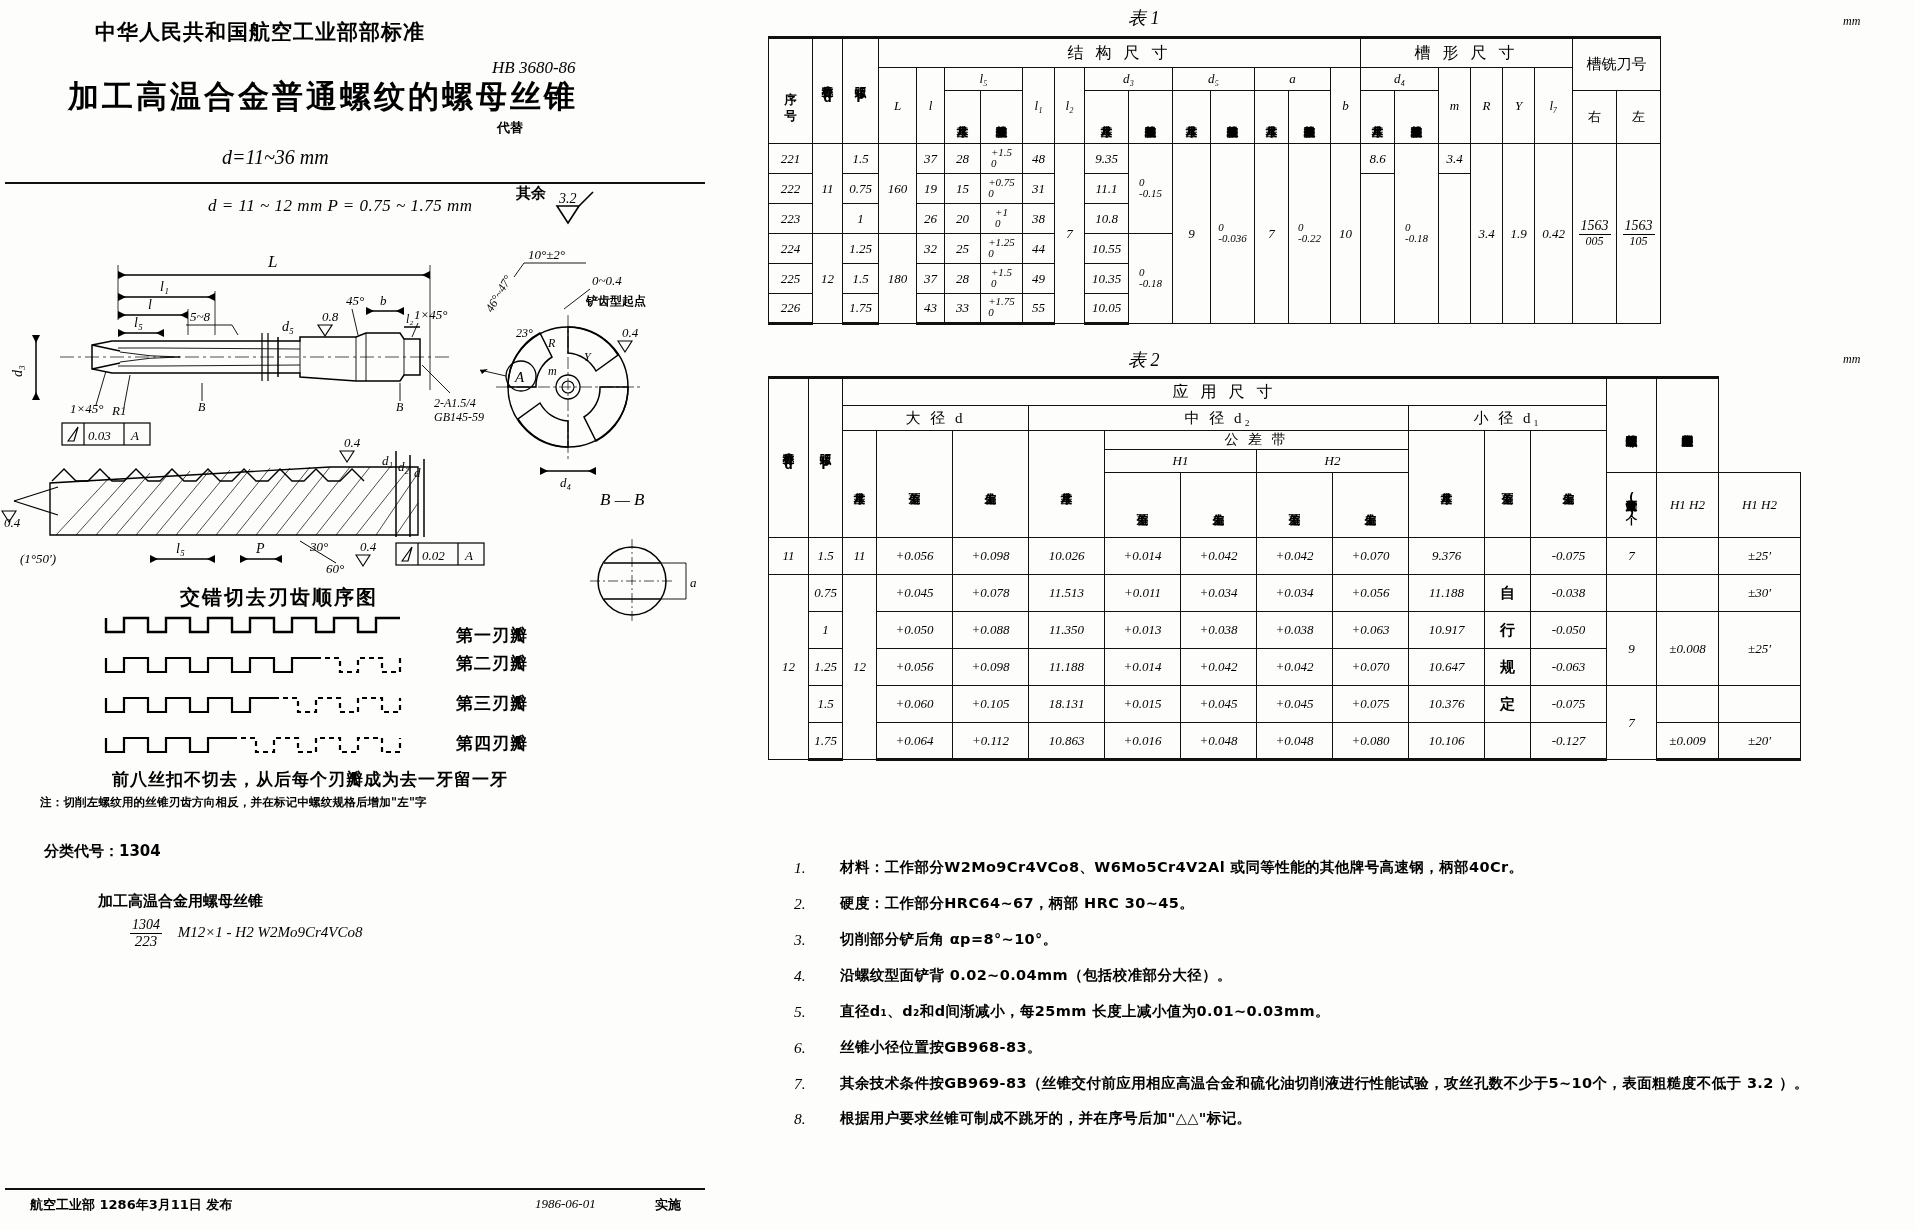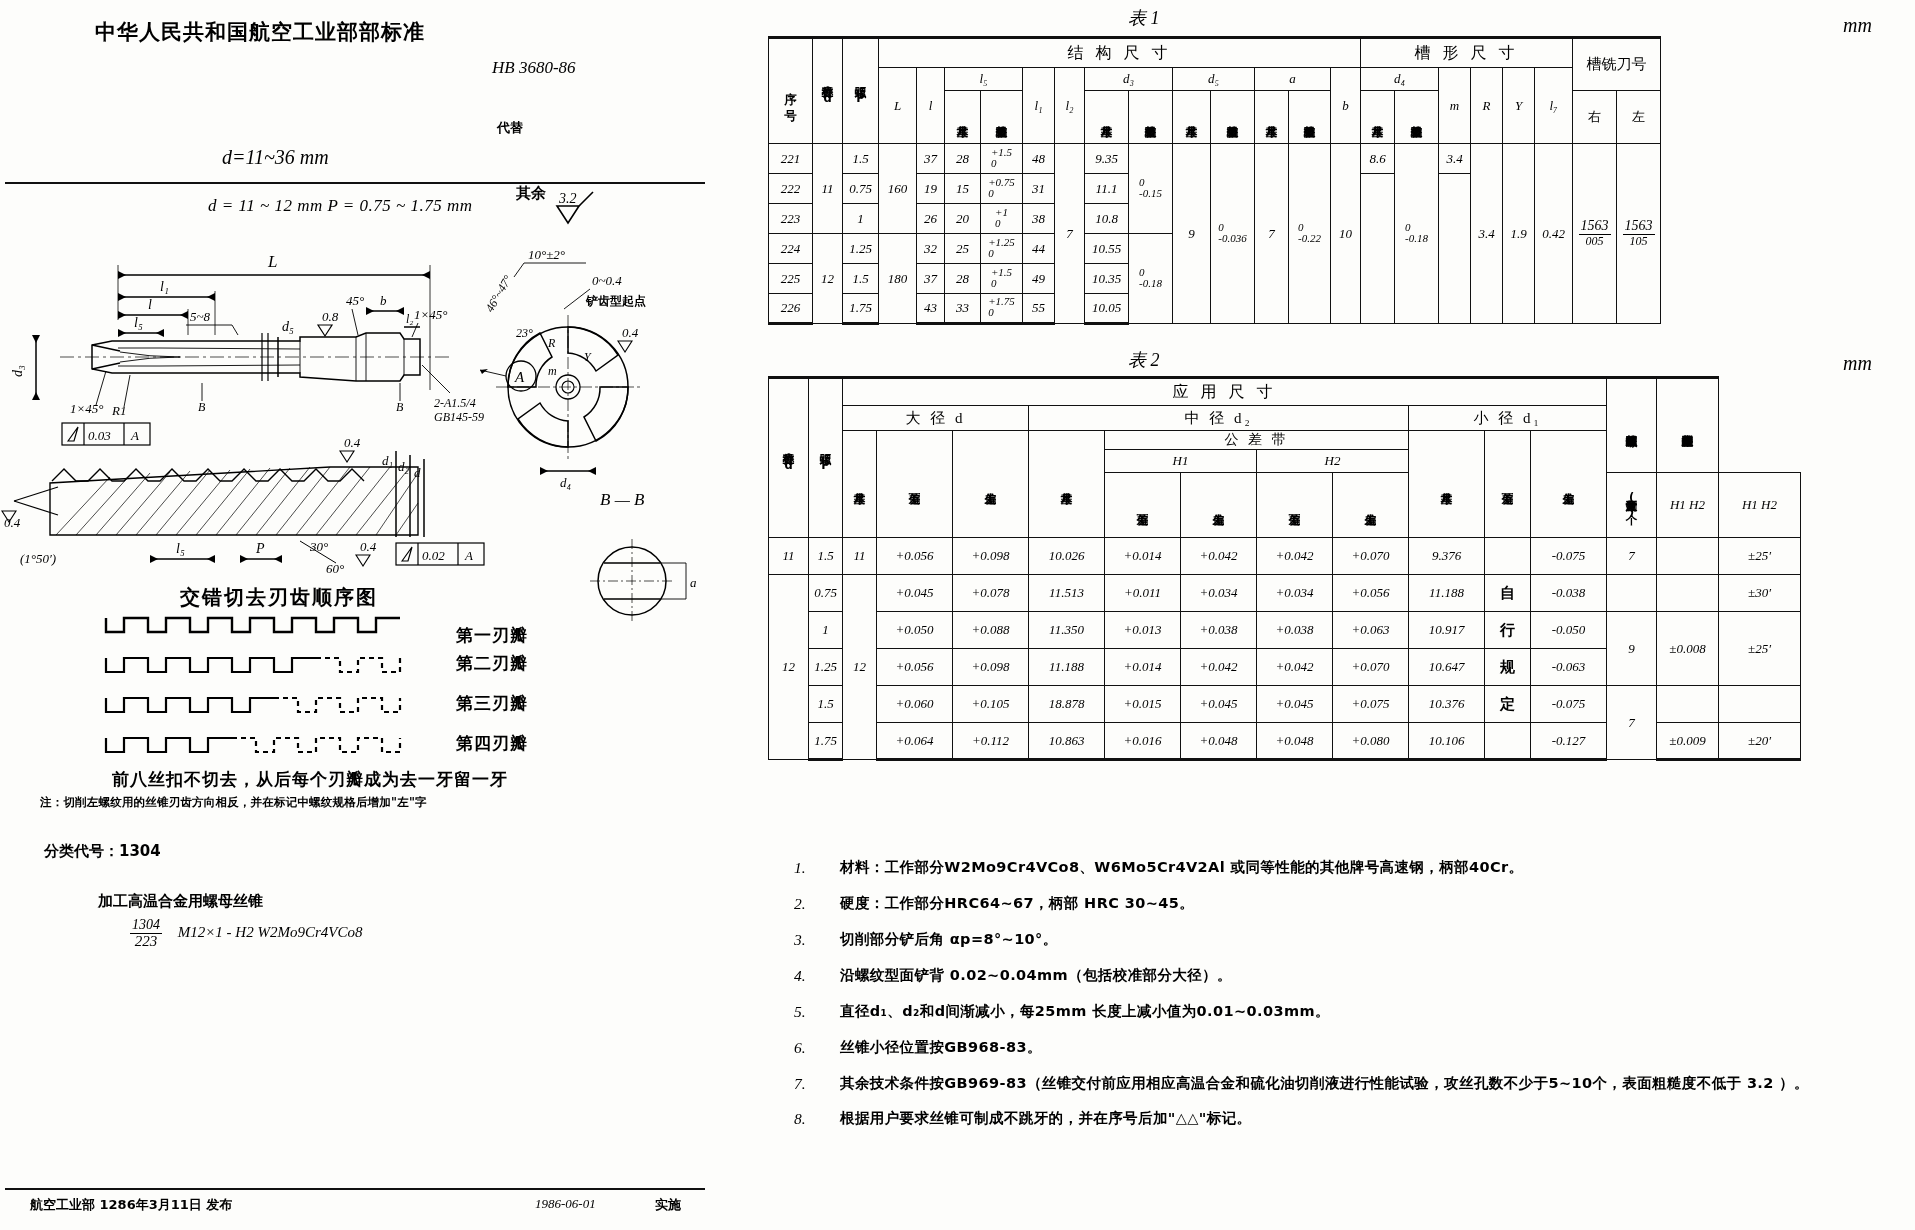--- a/index.html
+++ b/index.html
@@ -46,21 +46,21 @@
   .frac .num{display:block;border-bottom:1px solid #000;padding:0 2px;}
   .frac .den{display:block;padding:0 2px;}
 
   #issuer{left:30px;top:1196px;font-size:13px;}
   #issue-date{left:535px;top:1196px;font-size:13px;}
   #implement{left:655px;top:1196px;font-size:13px;}
 
   
   #right-col{position:absolute;left:758px;top:0;width:1157px;height:1230px;}
   .tbl-caption{font-size:18px;font-style:italic;}
-  .unit{font-size:20px;font-style:italic;}
+  .unit{font-size:12px;font-style:italic;}
 
   table.grid{border-collapse:collapse;table-layout:fixed;}
   table.grid th, table.grid td{
     border:1px solid #111;text-align:center;vertical-align:middle;
     font-size:13px;padding:0;font-family:"Liberation Serif",serif;
   }
   table.grid th{font-weight:400;}
   .hcn{font-family:"DejaVu Sans",sans-serif;font-weight:700;font-size:13px;}
   .hcn.big{font-size:16px;letter-spacing:4px;}
   .vcell{writing-mode:vertical-rl;text-orientation:upright;margin:0 auto;line-height:1.1;
@@ -81,20 +81,21 @@
   .note .t{flex:1;font-family:"DejaVu Sans",sans-serif;font-weight:700;font-size:14.5px;letter-spacing:.4px;}
 </style>
 </head>
 <body>
 
 <div class="page">
 
   <div id="left-col">
 
     <div class="abs cn" id="doc-standard-line">中华人民共和国航空工业部部标准</div>
+    <div class="abs cn" id="doc-title">加工高温合金普通螺纹的螺母丝锥</div>
     <div class="abs" id="doc-code">HB 3680-86</div>
     <div class="abs cn" id="doc-replace">代替</div>
     <div class="abs" id="doc-range">d=11~36 mm</div>
 
     <div class="abs" id="hr-top"></div>
     <div class="abs" id="hr-bottom"></div>
 
     <div class="abs" id="sub-spec">d = 11 ~ 12 mm    P = 0.75 ~ 1.75 mm</div>
 
     <div class="abs cn" id="surface-label">其余</div>
@@ -707,21 +708,21 @@
             <td class="num">+0.042</td>
             <td class="num">+0.070</td>
             <td class="num">10.647</td>
             <td class="hcn" style="font-size:15px">规</td>
             <td class="num">-0.063</td>
           </tr>
           <tr style="height:37px">
             <td class="num">1.5</td>
             <td class="num">+0.060</td>
             <td class="num">+0.105</td>
-            <td class="num">18.878</td>
+            <td class="num">18.131</td>
             <td class="num">+0.015</td>
             <td class="num">+0.045</td>
             <td class="num">+0.045</td>
             <td class="num">+0.075</td>
             <td class="num">10.376</td>
             <td class="hcn" style="font-size:15px">定</td>
             <td class="num">-0.075</td>
             <td class="num" rowspan="2">7</td>
             <td class="num"></td>
             <td class="num"></td>

